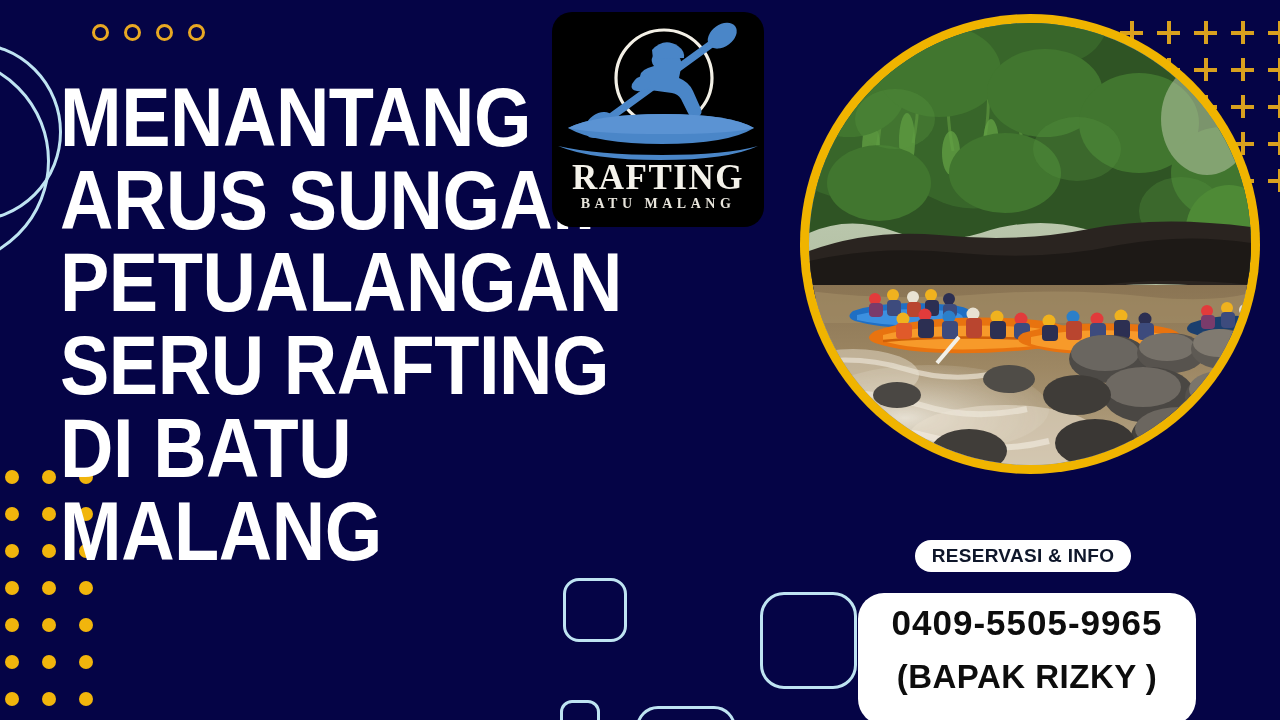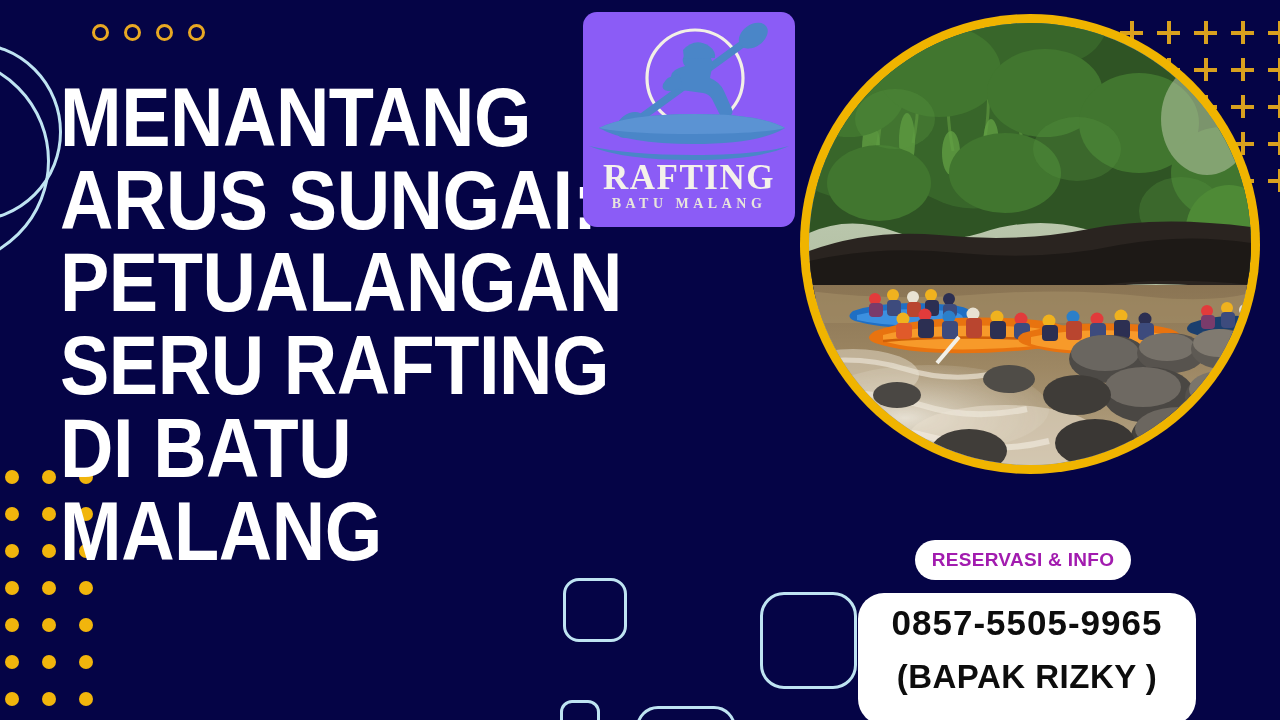--- a/index.html
+++ b/index.html
@@ -115,26 +115,26 @@
     letter-spacing: -0.5px;
     text-transform: uppercase;
     transform: scaleX(0.88);
     transform-origin: left top;
   }
   .headline .hl-line { display: block; white-space: nowrap; }
 
   
   .logo-tile {
     position: absolute;
-    left: 583px;
+    left: 552px;
     top: 12px;
     width: 212px;
     height: 215px;
-    background: #8b5cf6;
-    border-radius: 14px;
+    background: #000000;
+    border-radius: 20px;
     overflow: hidden;
   }
   .logo-art {
     position: absolute;
     left: 0; top: 4px;
     width: 212px;
     height: 150px;
   }
   .logo-word {
     position: absolute;
@@ -182,27 +182,27 @@
     background: #7a6a4a;
   }
   .photo-svg { display: block; width: 100%; height: 100%; }
 
   
   .badge-reservasi {
     position: absolute;
     left: 915px;
     top: 540px;
     width: 216px;
-    height: 40px;
+    height: 32px;
     background: #ffffff;
     border-radius: 22px;
     display: flex;
     align-items: center;
     justify-content: center;
-    color: #a21caf;
+    color: #0f172a;
     font-weight: 700;
     font-size: 19px;
     letter-spacing: 0.3px;
     z-index: 5;
   }
   .phone-box {
     position: absolute;
     left: 858px;
     top: 593px;
     width: 338px;
@@ -492,17 +492,17 @@
 
   <div class="rsq s1"></div>
   <div class="rsq s2"></div>
   <div class="rsq s3"></div>
   <div class="rsq s4"></div>
 
   <div class="badge-reservasi">
     <span>RESERVASI &amp; INFO</span>
   </div>
   <div class="phone-box">
-    <div class="phone-number">0857-5505-9965</div>
+    <div class="phone-number">0409-5505-9965</div>
     <div class="phone-name">(BAPAK RIZKY )</div>
   </div>
 
 </div>
 
 </body></html>

